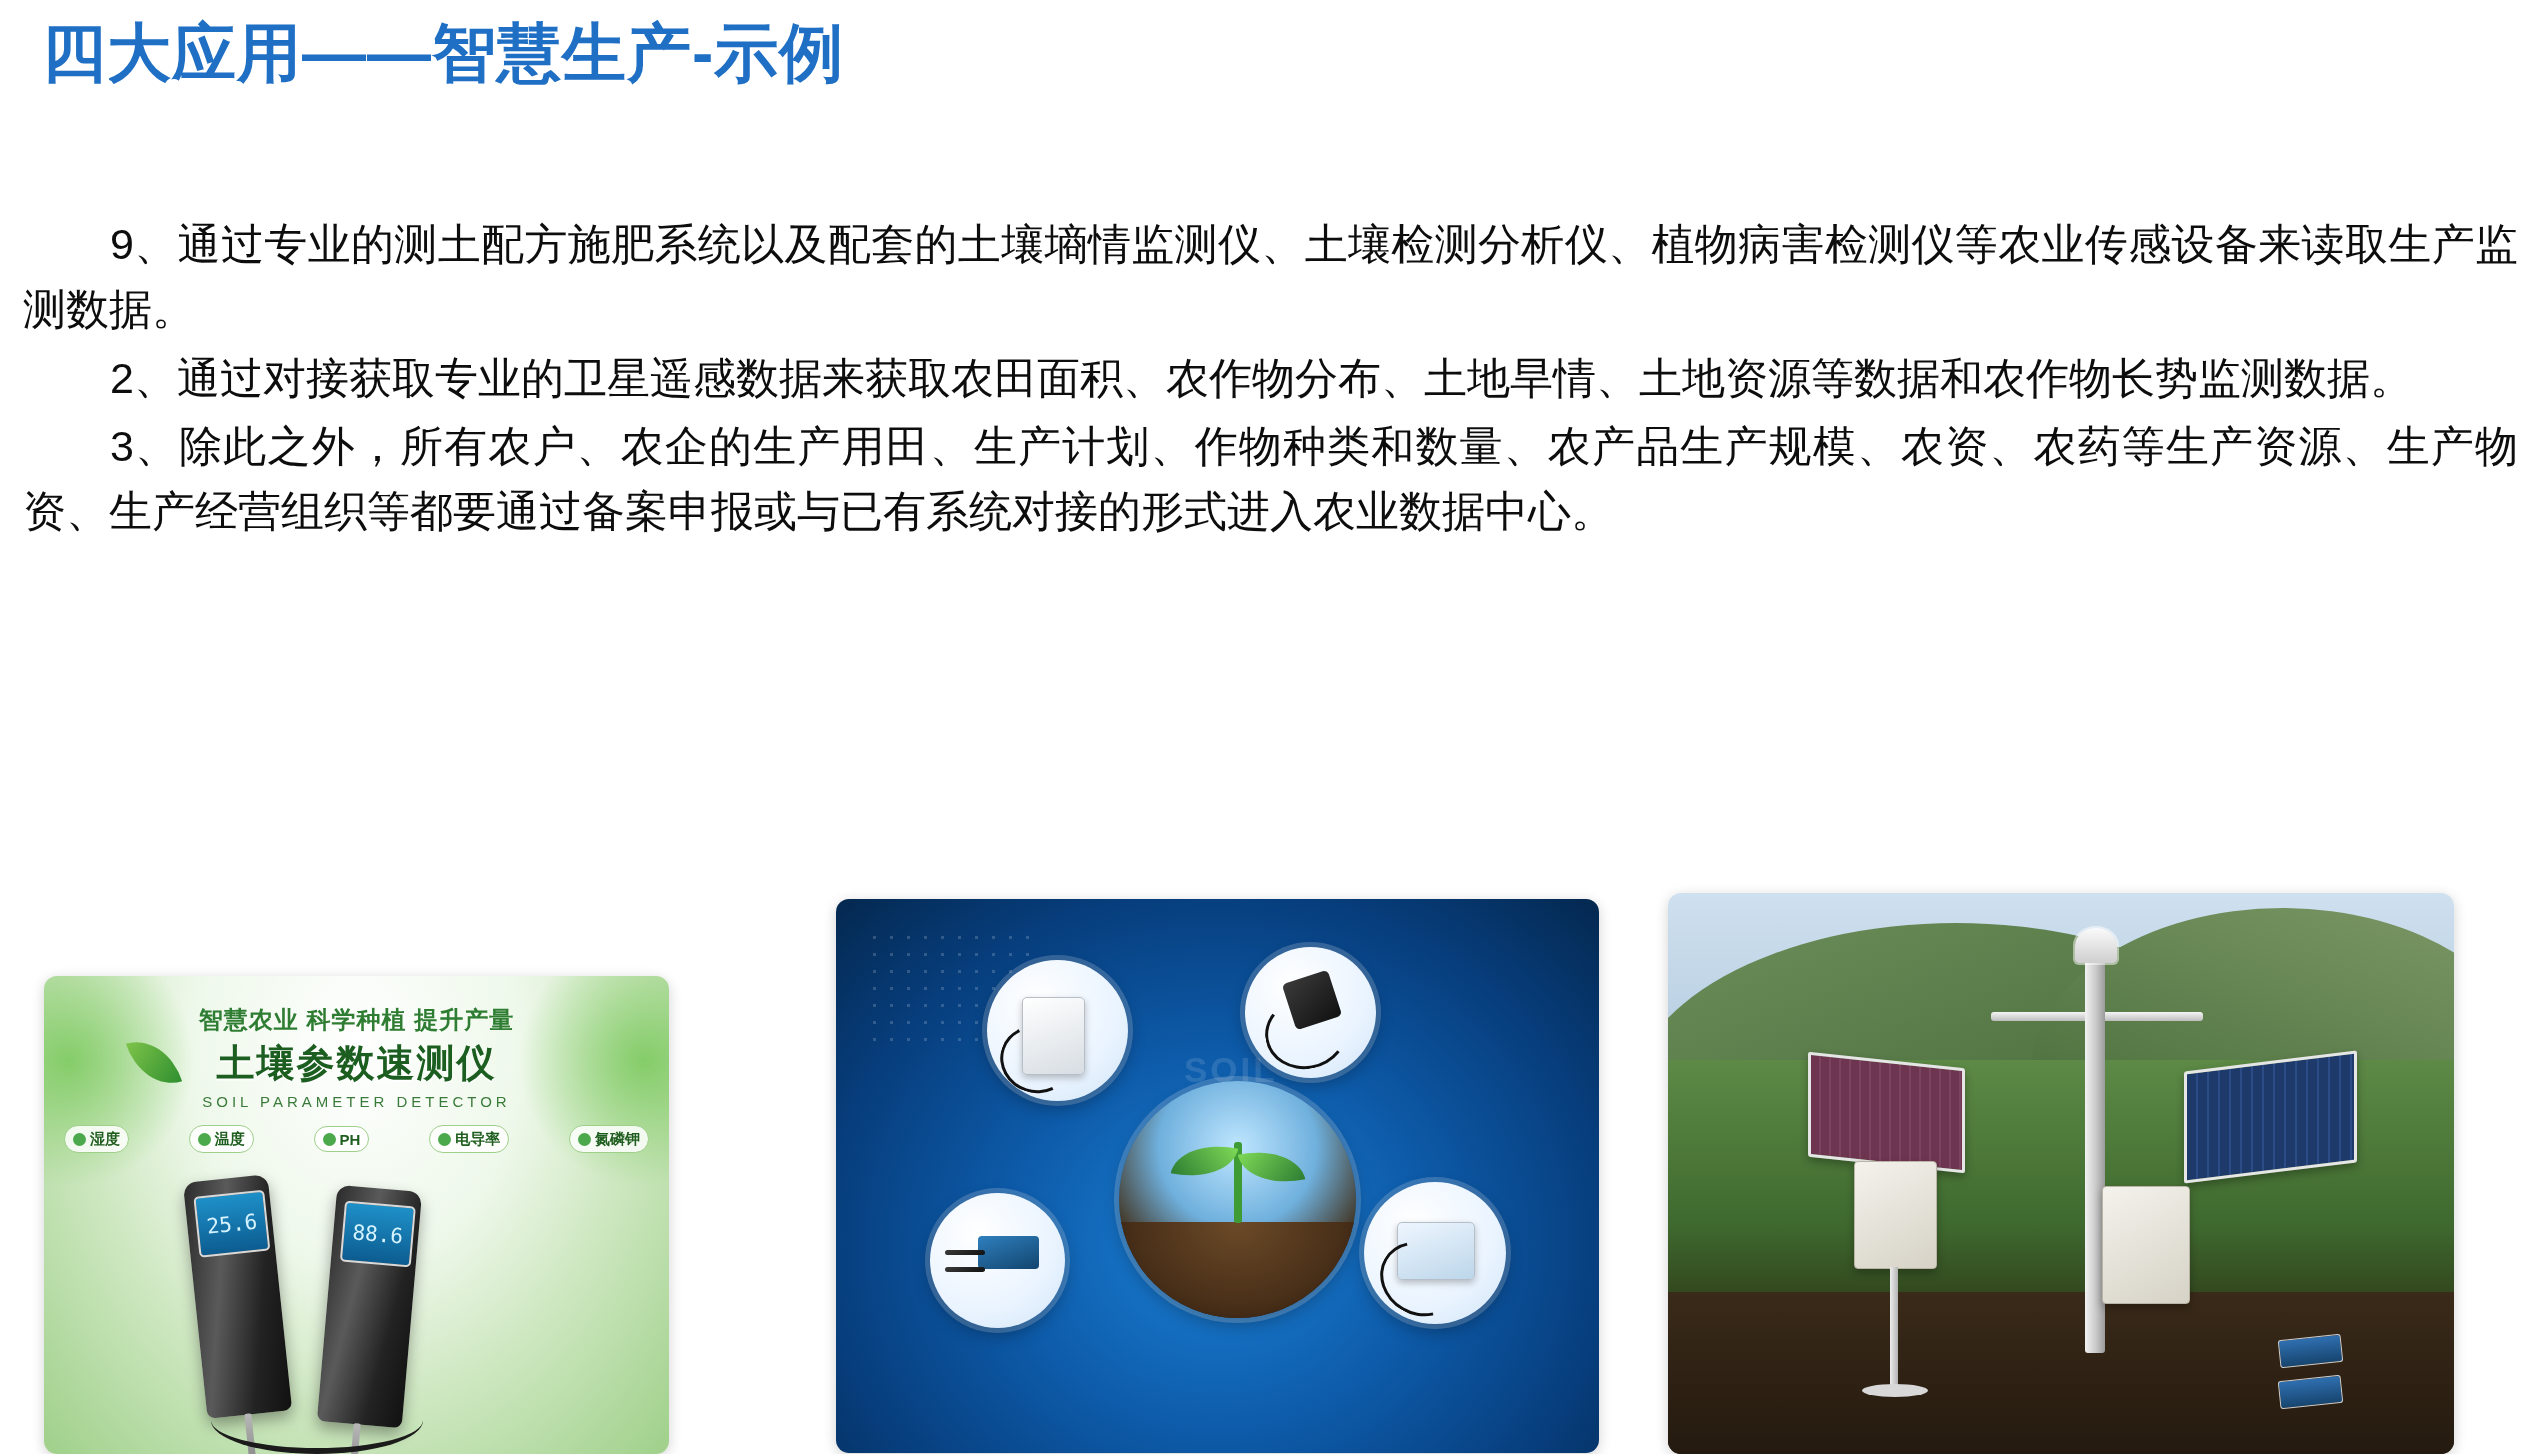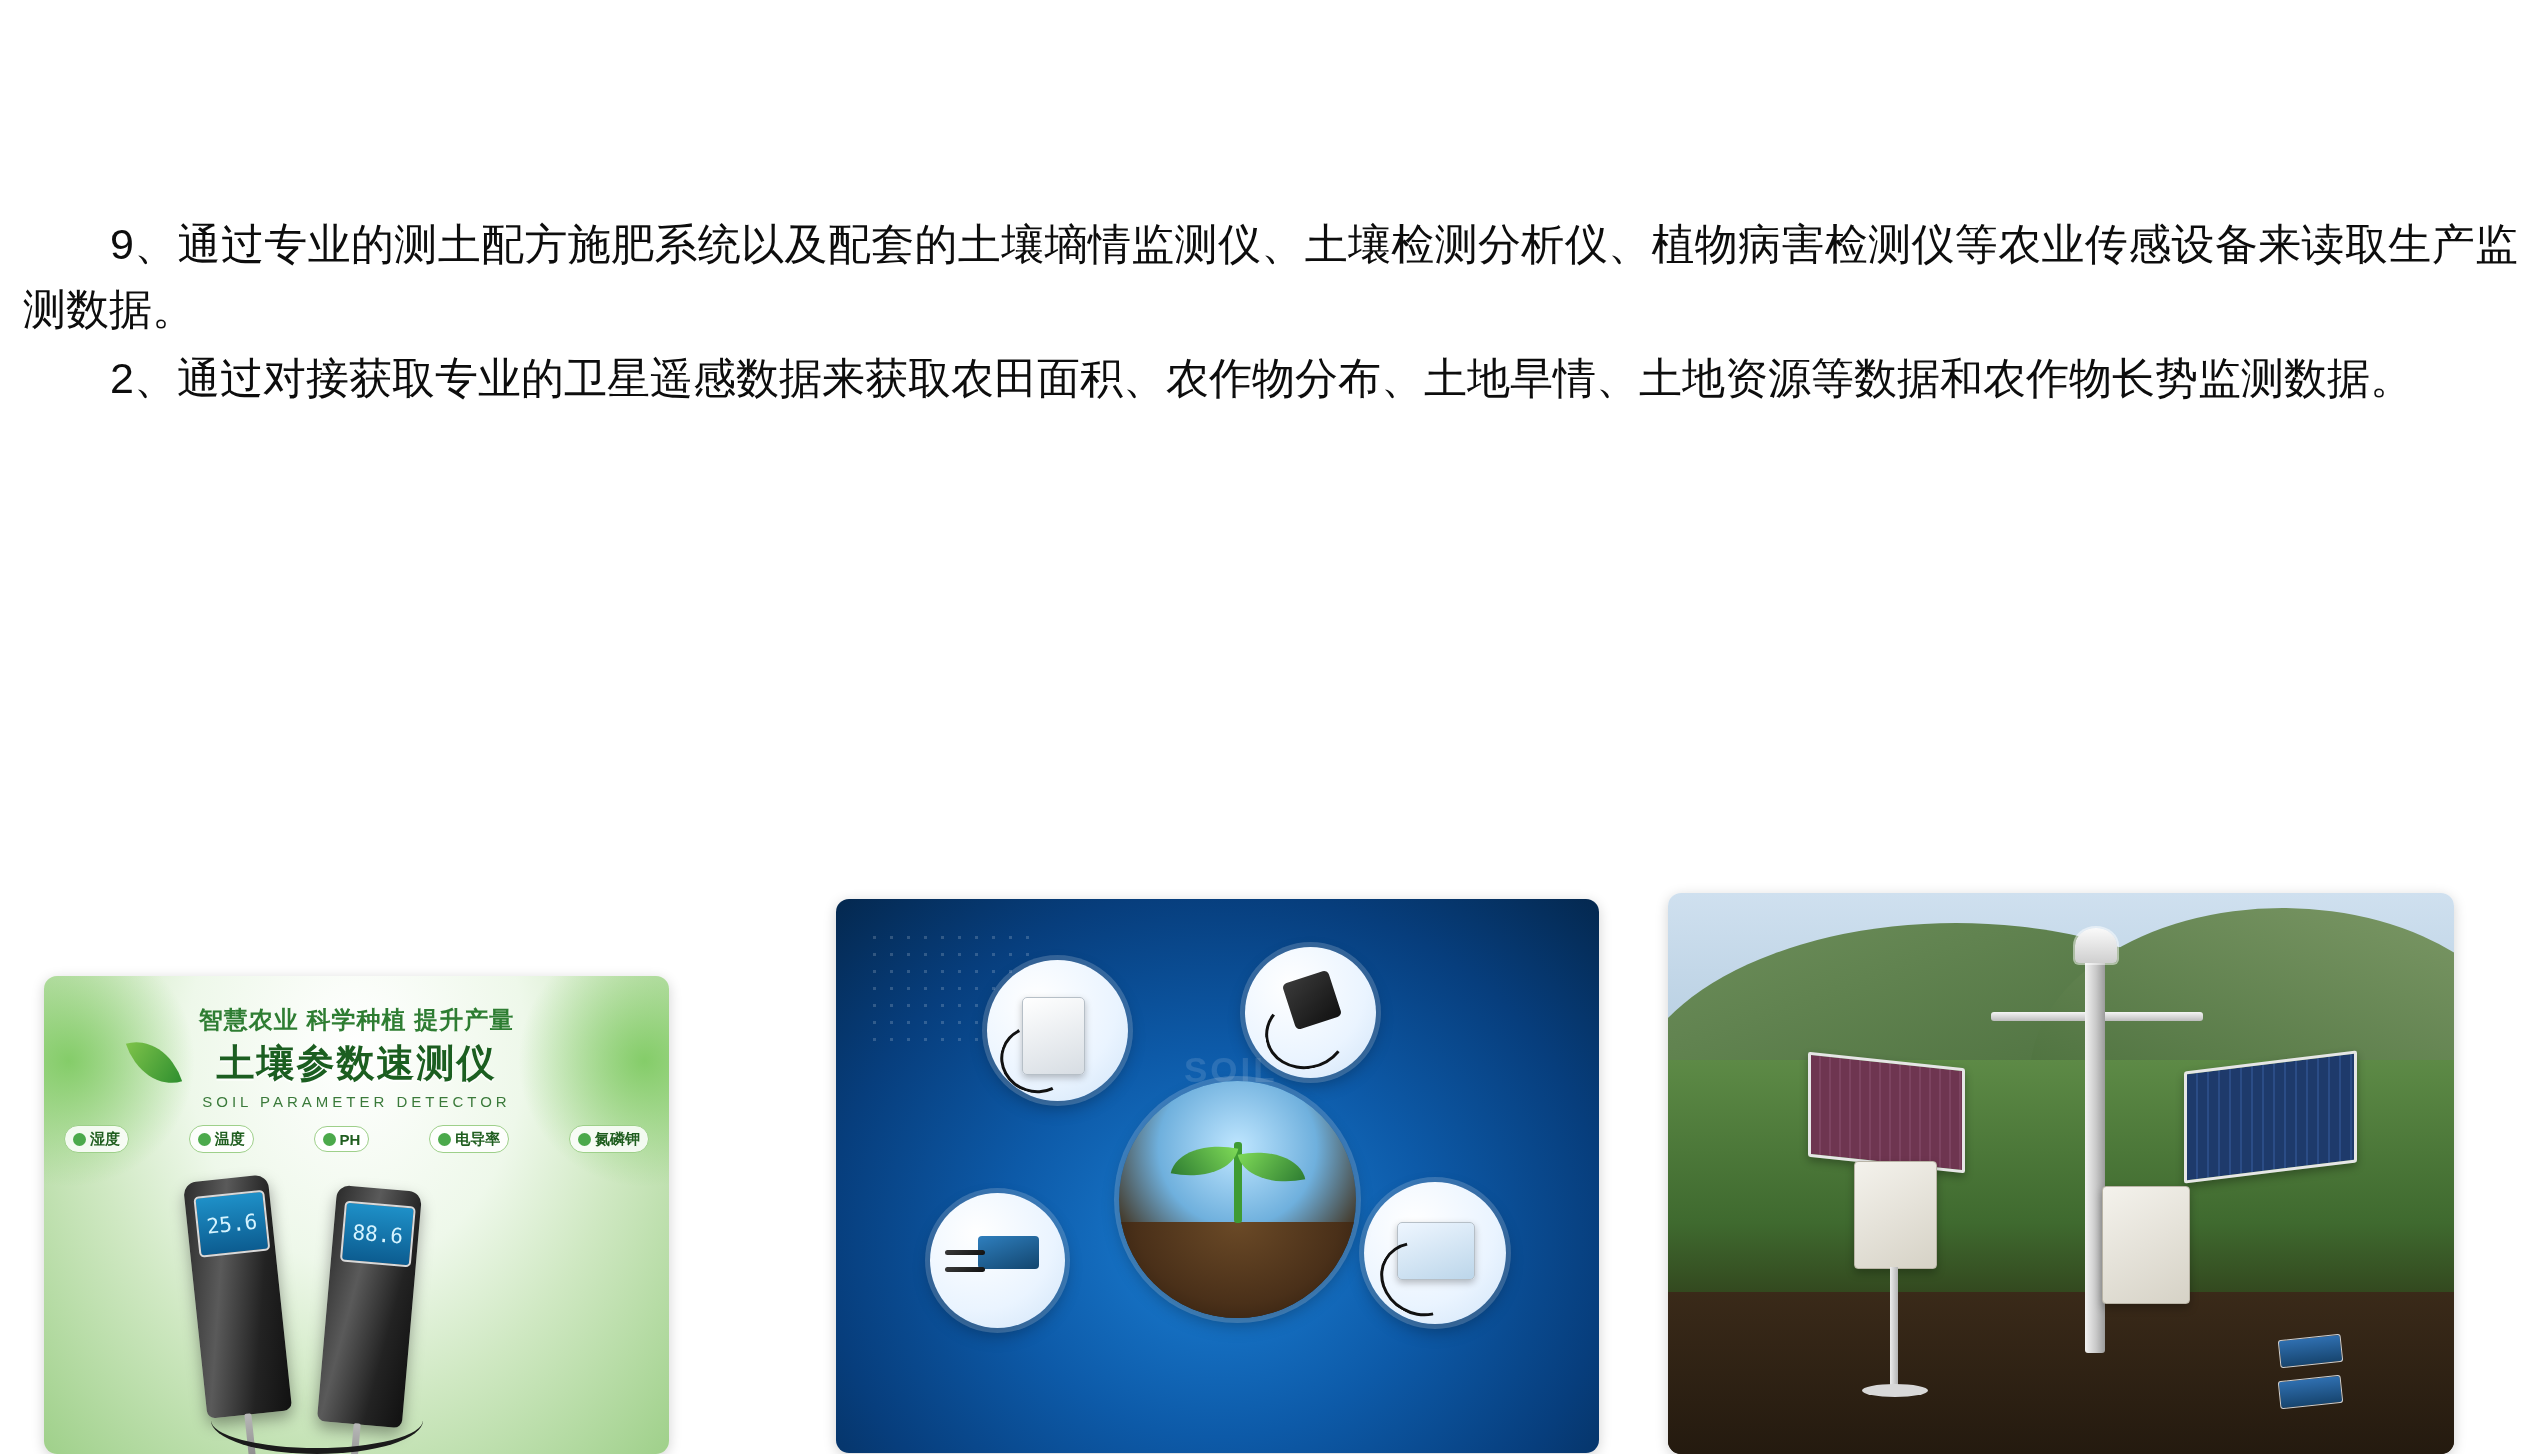--- a/index.html
+++ b/index.html
@@ -372,24 +372,26 @@
     border-radius: 3px;
   }
   .p3-probe1 { left: 611px; top: 444px; width: 61px; height: 26px; transform: rotate(-6deg); }
   .p3-probe2 { left: 611px; top: 485px; width: 61px; height: 26px; transform: rotate(-6deg); }
 </style>
 </head>
 <body>
 
 <div class="slide">
 
+  <div class="title">四大应用——智慧生产-示例</div>
 
   <div class="body-text">
     <p class="para">9、通过专业的测土配方施肥系统以及配套的土壤墒情监测仪、土壤检测分析仪、植物病害检测仪等农业传感设备来读取生产监测数据。</p>
     <p class="para">2、通过对接获取专业的卫星遥感数据来获取农田面积、农作物分布、土地旱情、土地资源等数据和农作物长势监测数据。</p>
+    <p class="para">3、除此之外，所有农户、农企的生产用田、生产计划、作物种类和数量、农产品生产规模、农资、农药等生产资源、生产物资、生产经营组织等都要通过备案申报或与已有系统对接的形式进入农业数据中心。</p>
   </div>
 
   <div class="images">
 
     <div class="photo photo1">
       <div class="p1-leaves-l"></div>
       <div class="p1-leaves-r"></div>
       <div class="p1-head">智慧农业 科学种植 提升产量</div>
       <div class="p1-leaf-icon"></div>
       <div class="p1-title">土壤参数速测仪</div>

